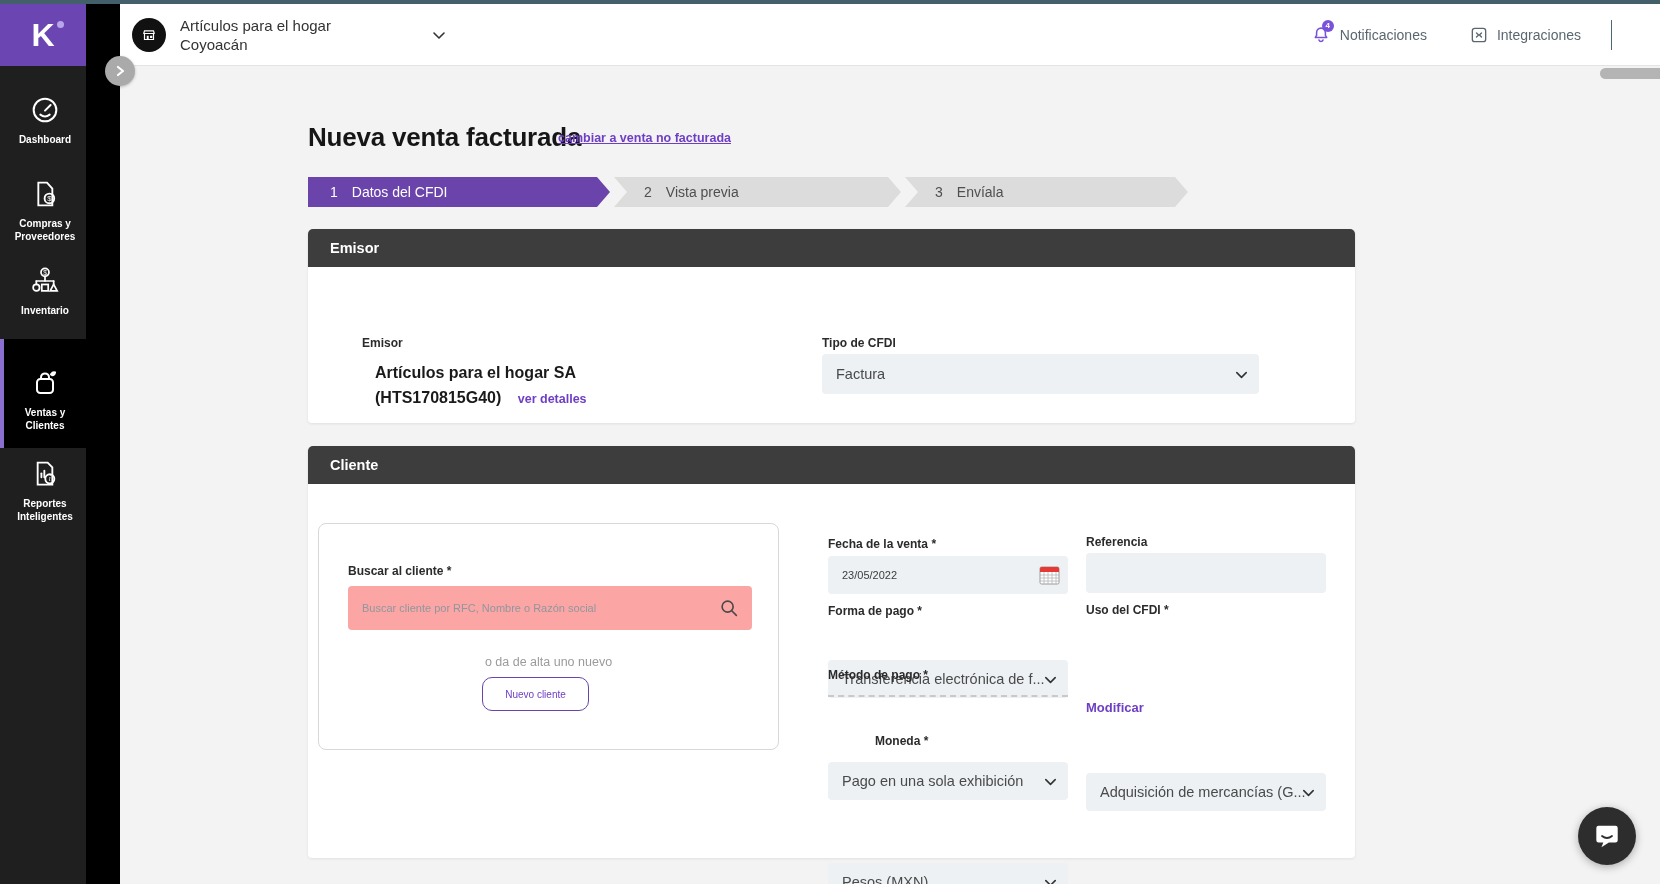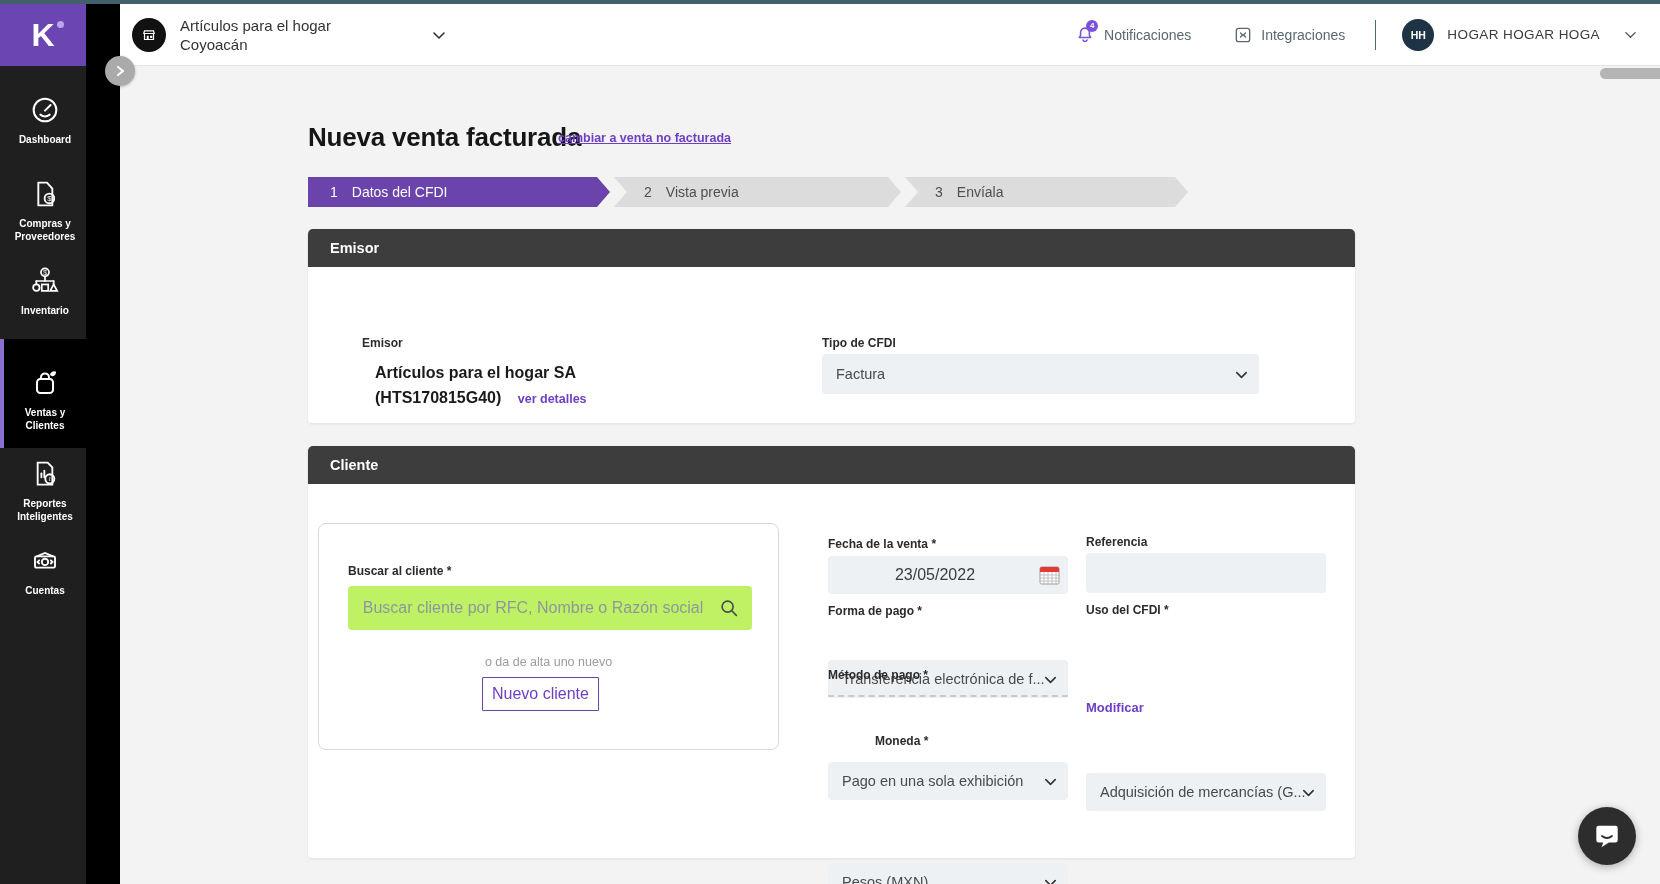--- a/index.html
+++ b/index.html
@@ -90,32 +90,32 @@
   .abs { position:absolute; }
 
   .emisor-name { font-size:16px; font-weight:bold; color:#1a1a1a; line-height:25px; }
   .inline-link { font-size:12.5px; font-weight:bold; color:#6e3fc4; cursor:pointer; margin-left:12px; }
 
   .select-box { position:relative; background:#edf1f4; border-radius:4px; height:38px; display:flex; align-items:center;
     padding:0 32px 0 14px; font-size:14.5px; color:#4a4a4a; cursor:pointer; white-space:nowrap; overflow:hidden; }
   .select-box .chev { position:absolute; right:10px; top:50%; margin-top:-7px; }
 
   .text-input { width:100%; height:100%; border:none; outline:none; background:#edf1f4; border-radius:4px;
-    font-family:"Liberation Sans", sans-serif; font-size:16px; color:#3c3c3c; padding:0 14px;text-align:center; }
+    font-family:"Liberation Sans", sans-serif; font-size:11px; color:#3c3c3c; padding:0 14px; }
   .text-input::placeholder { color:#8f979e; }
 
   
   .client-box { position:absolute; left:318px; top:523px; width:461px; height:227px; background:#fff;
     border:1px solid #d8d8d8; border-radius:8px; }
   .client-box .search-wrap { position:absolute; left:29px; top:62px; width:404px; height:44px; }
-  .client-box .search-wrap .text-input { background:#bef264; padding-right:48px; }
+  .client-box .search-wrap .text-input { background:#fca5a5; padding-right:48px; }
   .search-icon-btn { position:absolute; right:12px; top:11px; width:22px; height:22px; cursor:pointer; }
   .or-text { position:absolute; left:0; right:0; top:131px; text-align:center; font-size:12.5px; color:#9b9b9b; }
-  .new-client-btn { position:absolute; left:163px; top:153px; width:117px; height:34px; background:#fff;
-    border:1px solid #6a43ab; border-radius:1px; color:#6e3fc4; font-size:16px; font-family:"Liberation Sans", sans-serif;
+  .new-client-btn { position:absolute; left:163px; top:153px; width:107px; height:34px; background:#fff;
+    border:1px solid #6a43ab; border-radius:10px; color:#6e3fc4; font-size:10px; font-family:"Liberation Sans", sans-serif;
     cursor:pointer; }
 
   
   .date-wrap { position:relative; width:240px; height:38px; }
   .date-wrap .text-input { padding-right:40px; }
   .cal-btn { position:absolute; right:8px; top:9px; width:21px; height:20px; cursor:pointer; }
   .dashed-sep { position:absolute; left:828px; top:695px; width:240px; border-top:2px dashed #c9c9c9; }
 
   
   .chat-btn { position:absolute; left:1578px; top:807px; width:58px; height:58px; border-radius:50%;
@@ -179,29 +179,20 @@
       <svg viewBox="0 0 24 24" fill="none" stroke="#fff" stroke-width="1.4" stroke-linecap="round">
         <path d="M6.5 3.5 h7.5 L17.5 7 v13 H6.5 z"></path>
         <line x1="9.3" y1="14.5" x2="9.3" y2="11.5"></line>
           <line x1="11.5" y1="14.5" x2="11.5" y2="9.5"></line>
         <circle cx="15.6" cy="15.6" r="3.4"></circle>
         <text x="15.6" y="17.6" font-size="5.4" fill="#fff" stroke="none" text-anchor="middle" font-family="Liberation Serif, serif" font-style="italic">i</text>
       </svg>
       <span class="nav-label">Reportes Inteligentes</span>
     </div>
 
-    <div class="nav-item">
-      <svg viewBox="0 0 24 24" fill="none" stroke="#fff" stroke-width="1.4" stroke-linecap="round">
-        <path d="M6 8.5 L12 6 l6 2.5"></path>
-          <rect x="4.5" y="8.5" width="15" height="8.5" rx="1"></rect>
-        <circle cx="12" cy="12.7" r="2.4"></circle>
-          <path d="M7.6 11.5 l-1.2 1.2 1.2 1.2 M16.4 11.5 l1.2 1.2 -1.2 1.2"></path>
-      </svg>
-      <span class="nav-label">Cuentas</span>
-    </div>
 
 
   </div>
 </nav>
 
 <div class="blackstrip"></div>
 <div class="strip-toggle">
   <svg width="14" height="14" viewBox="0 0 14 14" fill="none" stroke="#fff" stroke-width="2.2" stroke-linecap="round" stroke-linejoin="round">
       <polyline points="5,3 10,7 5,11"></polyline>
     </svg>
@@ -235,27 +226,20 @@
       <span>Notificaciones</span>
     </div>
     <div class="hdr-link">
       <svg width="20" height="20" viewBox="0 0 24 24" fill="none" stroke="#5b6770" stroke-width="1.6" stroke-linecap="round" stroke-linejoin="round">
         <rect x="4" y="4" width="16" height="16" rx="3"></rect>
           <path d="M9 9.5 l2.5 2.5 L9 14.5 M15 9.5 l-2.5 2.5 2.5 2.5"></path>
       </svg>
       <span>Integraciones</span>
     </div>
     <div class="hdr-divider"></div>
-    <div class="user-menu">
-      <span class="user-avatar">HH</span>
-      <span class="user-name">HOGAR HOGAR HOGA</span>
-      <svg width="15" height="15" viewBox="0 0 16 16" fill="none" stroke="#555" stroke-width="1.5" stroke-linecap="round" stroke-linejoin="round" style="margin-left:10px;">
-          <polyline points="3,6 8,11 13,6"></polyline>
-        </svg>
-    </div>
   </div>
 </header>
 
 <div class="scroll-tab"></div>
 
 <h1 class="page-title">Nueva venta facturada</h1>
 <a class="switch-link">cambiar a venta no facturada</a>
 
 <div class="stepper">
   <div class="step first active w1">

